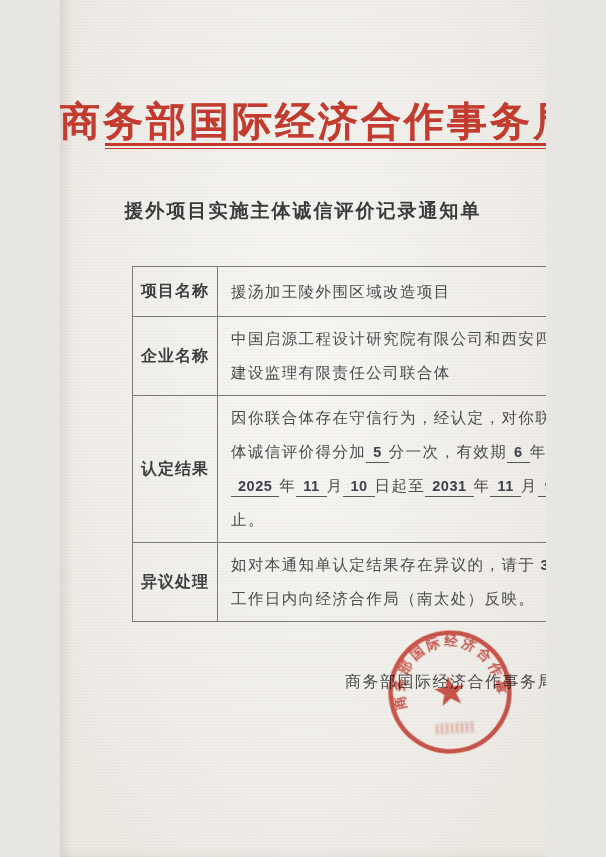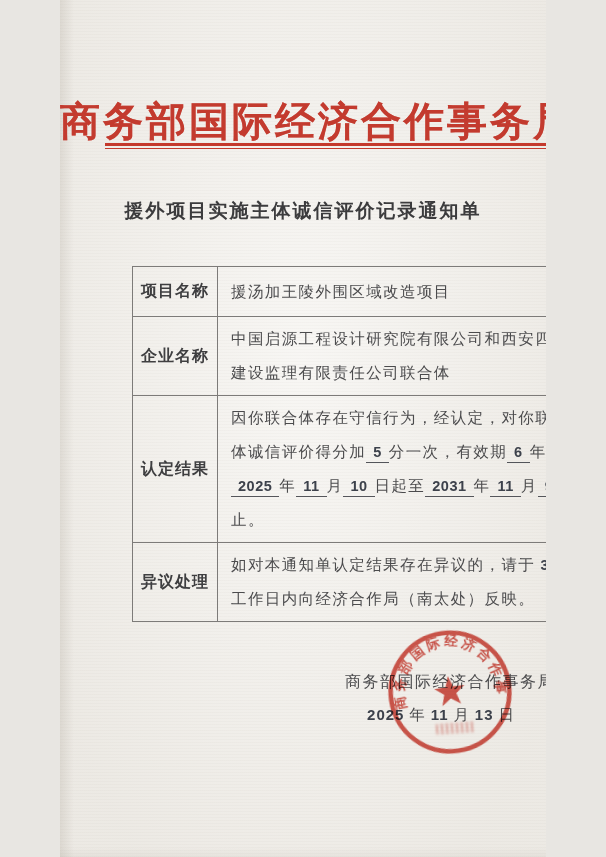--- a/index.html
+++ b/index.html
@@ -129,21 +129,20 @@
     </tr>
     <tr class="r4">
       <td class="lbl">异议处理</td>
       <td class="cnt"><span>如对本通知单认定结果存在异议的，请于 </span><span class="num">3</span><span> 个工作日内向经济合作局（南太处）反映。</span></td>
     </tr>
   </tbody>
     </table>
 
   <div class="sig-org">商务部国际经济合作事务局</div>
 
-  <div class="sig-date"><span class="num">2025</span> <span>年</span> <span class="num">11</span> <span>月</span> <span class="num">13</span> <span>日</span></div>
 
   <div class="seal">
     <svg viewBox="0 0 126 126">
       <defs>
         <path id="sealArc" d="M 18.6 74.4 A 46 46 0 1 1 107.4 74.9" fill="none"></path>
       </defs>
       <circle cx="63" cy="63" r="59.3" fill="none" stroke="#cf4338" stroke-width="4.6"></circle>
       <polygon fill="#cf4338" points="63,47 66.8,57.8 78.2,58.1 69.1,65.0 72.4,75.9 63,69.4 53.6,75.9 56.9,65.0 47.8,58.1 59.2,57.8"></polygon>
       <text class="seal-text"><textPath href="#sealArc" startOffset="1">商务部国际经济合作事务局</textPath></text>
     </svg>

